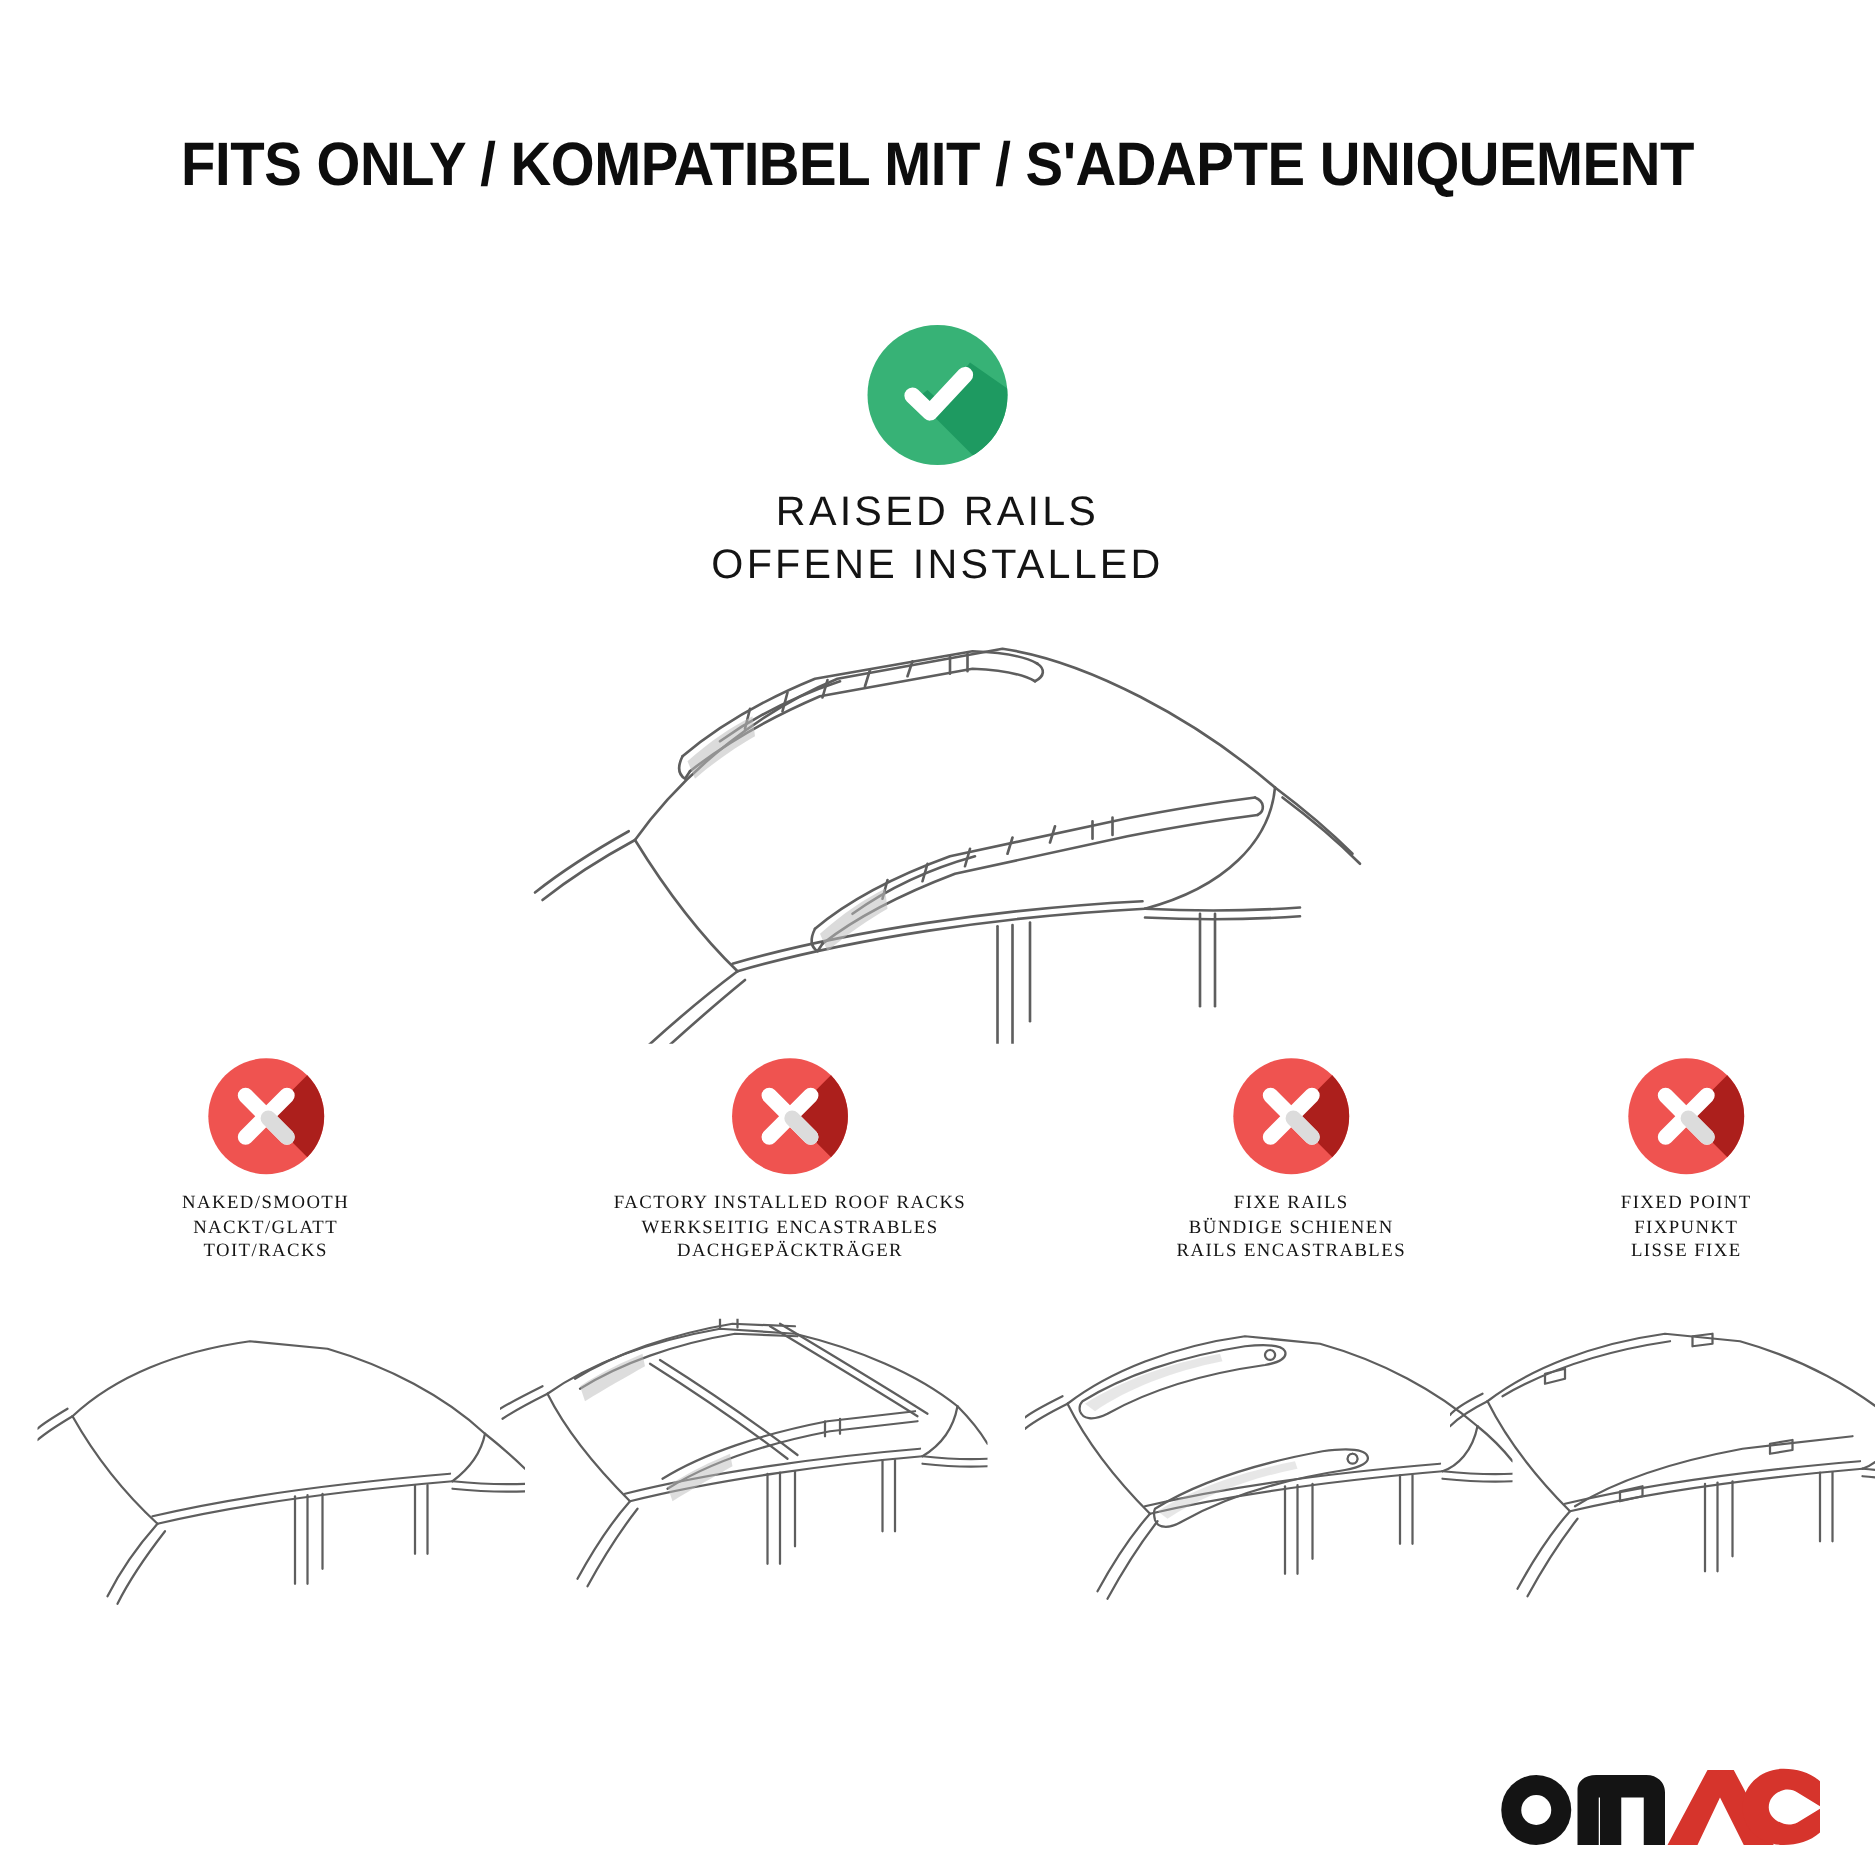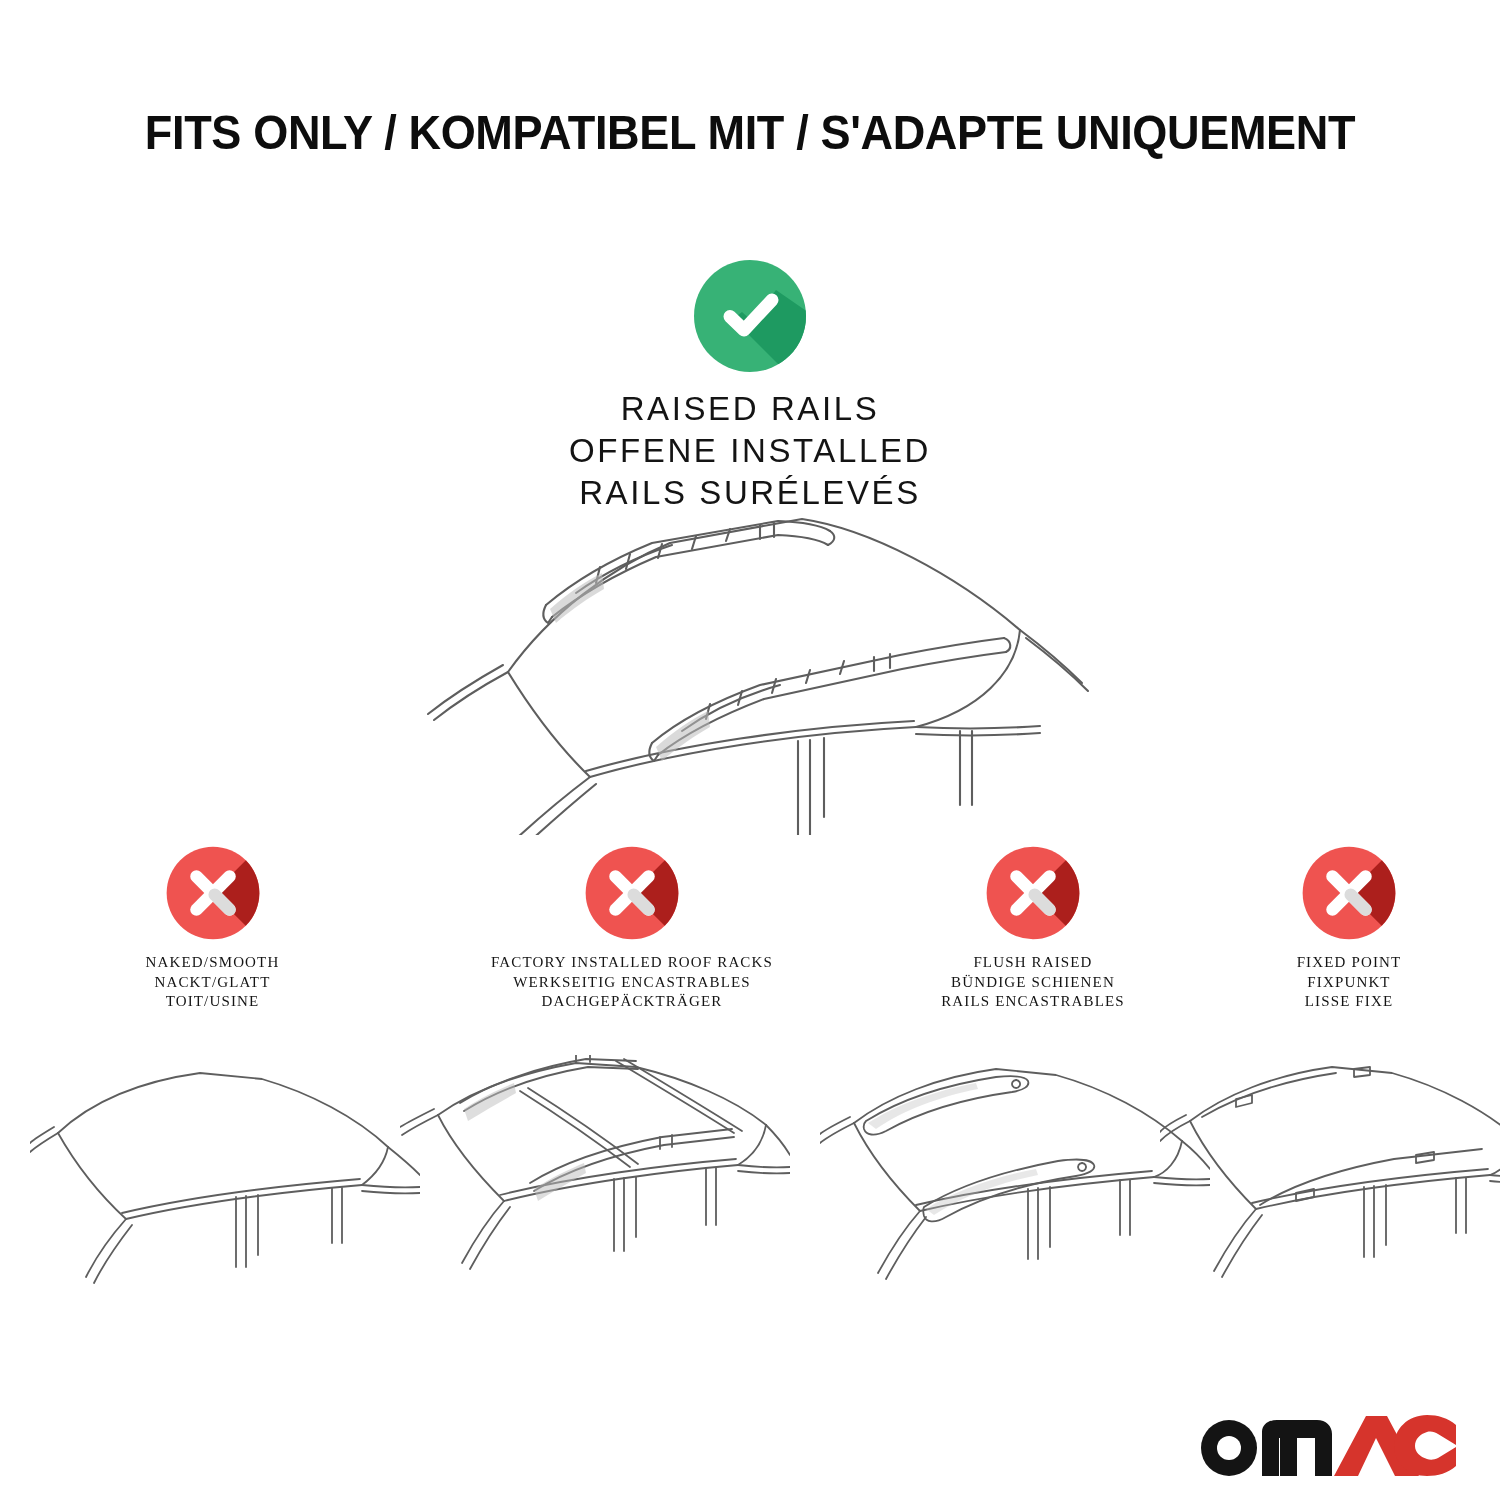--- a/index.html
+++ b/index.html
@@ -143,21 +143,20 @@
 
       <path d="M41 61 L55 75 L120 140 L120 57 L84 32 L60 63 L50 54 Z" fill="#1E9A61"></path>
     </g>
 
     <path d="M38 58.5 L52 72 L80 42" fill="none" stroke="#FFFFFF" stroke-width="13" stroke-linecap="round" stroke-linejoin="round"></path>
   </svg>
 
   <div class="label-stack" id="compatible-labels">
     <span class="lbl">RAISED RAILS</span>
     <span class="lbl">OFFENE INSTALLED</span>
-    <span class="lbl">RAILS SURÉLEVÉS</span>
   </div>
 </div>
 
 <svg id="raised-rails-illustration" viewBox="0 0 700 330">
   <g fill="none" stroke="#5E5E5E" stroke-width="2.1" stroke-linejoin="round" stroke-linecap="round">
 
     <path d="M108 167 C150 108 212 62 270 38 L402 14 C470 24 556 70 620 125"></path>
     <path d="M108 167 C132 206 160 243 190 272"></path>
     <path d="M190 272 C280 246 400 228 516 222"></path>
     <path d="M620 125 C616 168 580 205 516 222"></path>
@@ -222,21 +221,21 @@
           <path d="M40 40 L76 76 L130 130 L130 40 L98 18 L58 58 L40 40 Z" fill="#A61B18" opacity="0.92"></path>
         </g>
         <path d="M38 38 L78 78" stroke="#FFFFFF" stroke-width="15" stroke-linecap="round"></path>
         <path d="M78 38 L38 78" stroke="#FFFFFF" stroke-width="15" stroke-linecap="round"></path>
         <path d="M60 60 L78 78" stroke="#DCDCDC" stroke-width="15" stroke-linecap="round"></path>
       </svg>
     </div>
     <div class="incompat-labels">
       <span class="lbl">NAKED/SMOOTH</span>
       <span class="lbl">NACKT/GLATT</span>
-      <span class="lbl">TOIT/USINE</span>
+      <span class="lbl">TOIT/RACKS</span>
     </div>
   </div>
 
   <div class="incompat-col" id="col-factory">
     <div class="x-wrap">
       <svg width="96" height="96" viewBox="0 0 116 116">
         <defs>
             <clipPath id="clipX2">
               <circle cx="58" cy="58" r="56"></circle>
             </clipPath>
@@ -268,21 +267,21 @@
         <circle cx="58" cy="58" r="56" fill="#EF5350"></circle>
         <g clip-path="url(#clipX3)">
           <path d="M40 40 L76 76 L130 130 L130 40 L98 18 L58 58 L40 40 Z" fill="#A61B18" opacity="0.92"></path>
         </g>
         <path d="M38 38 L78 78" stroke="#FFFFFF" stroke-width="15" stroke-linecap="round"></path>
         <path d="M78 38 L38 78" stroke="#FFFFFF" stroke-width="15" stroke-linecap="round"></path>
         <path d="M60 60 L78 78" stroke="#DCDCDC" stroke-width="15" stroke-linecap="round"></path>
       </svg>
     </div>
     <div class="incompat-labels">
-      <span class="lbl">FLUSH RAISED</span>
+      <span class="lbl">FIXE RAILS</span>
       <span class="lbl">BÜNDIGE SCHIENEN</span>
       <span class="lbl">RAILS ENCASTRABLES</span>
     </div>
   </div>
 
   <div class="incompat-col" id="col-fixed">
     <div class="x-wrap">
       <svg width="96" height="96" viewBox="0 0 116 116">
         <defs>
             <clipPath id="clipX4">

